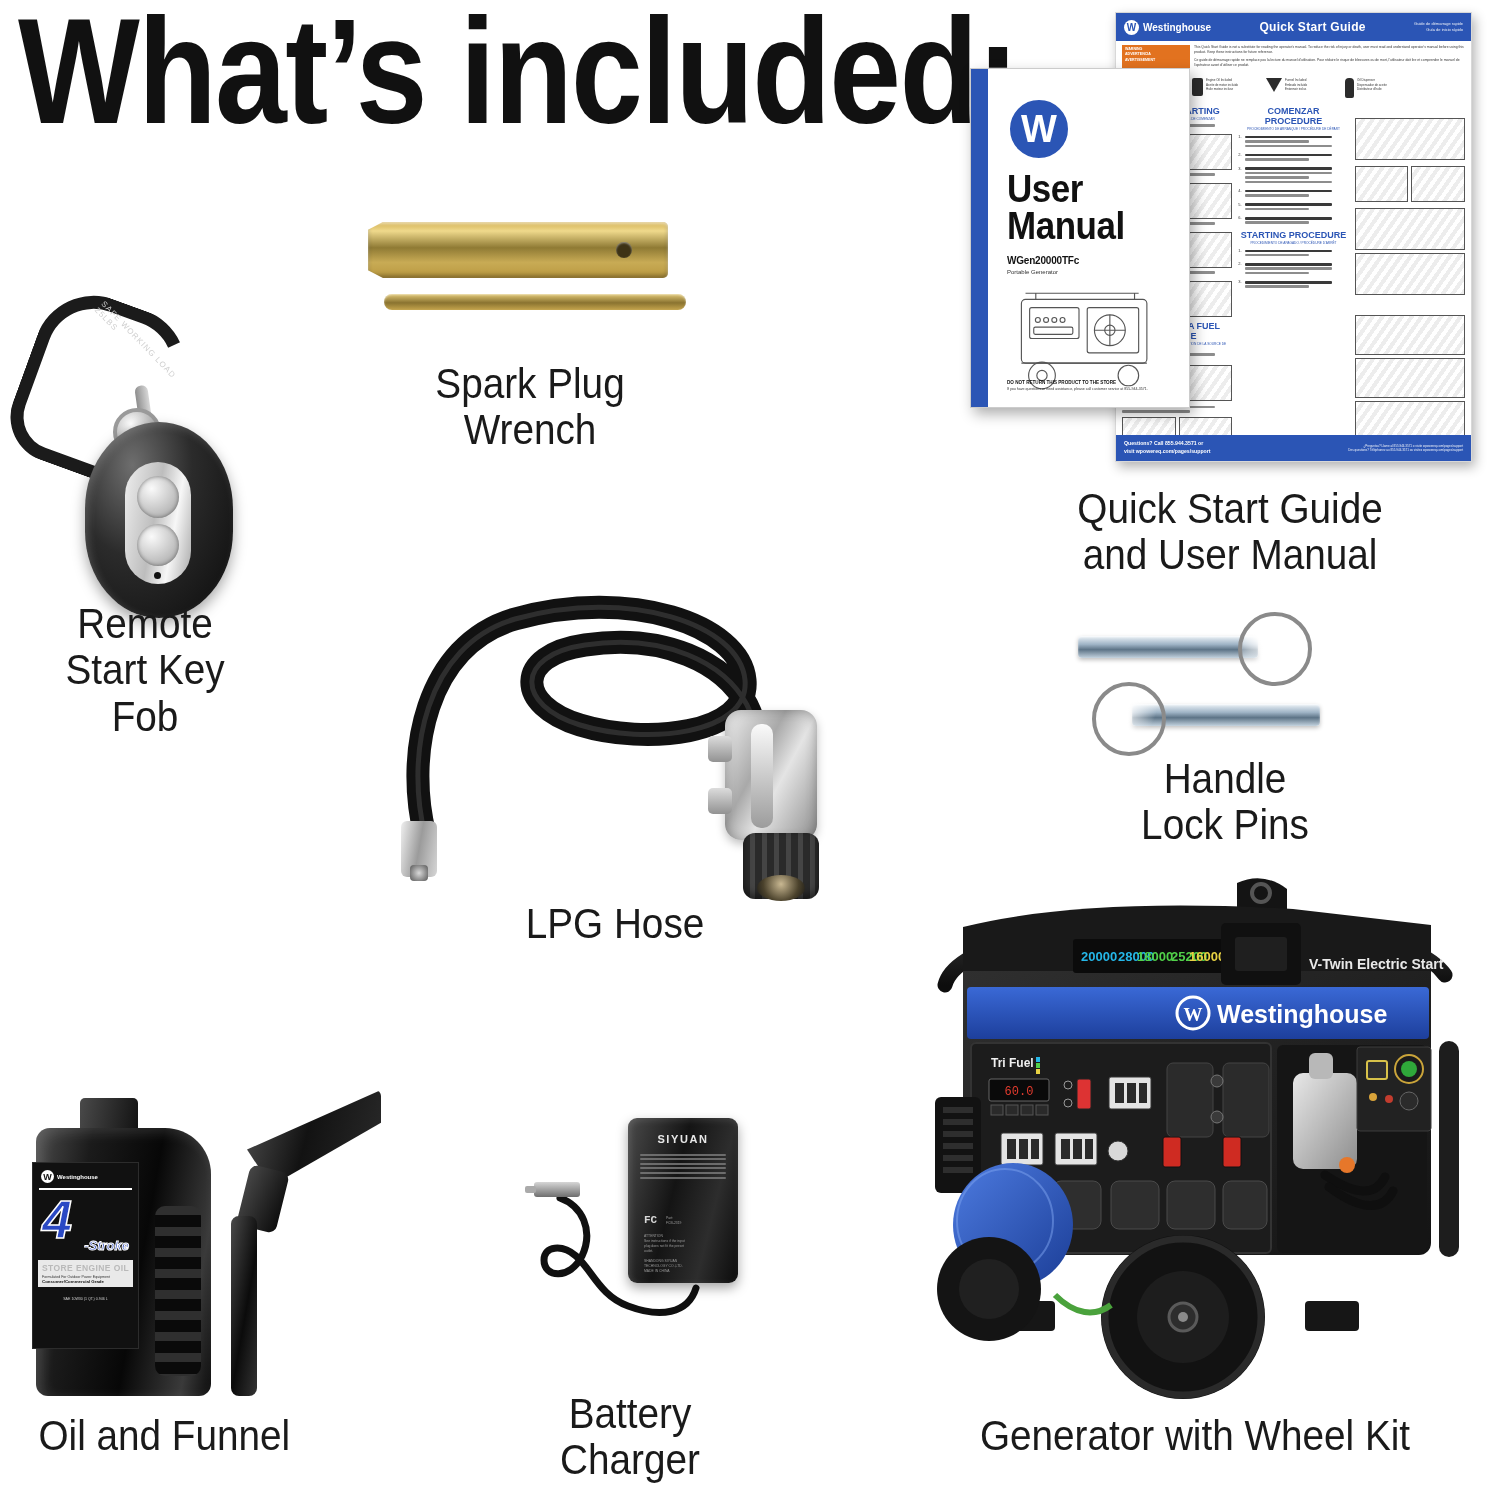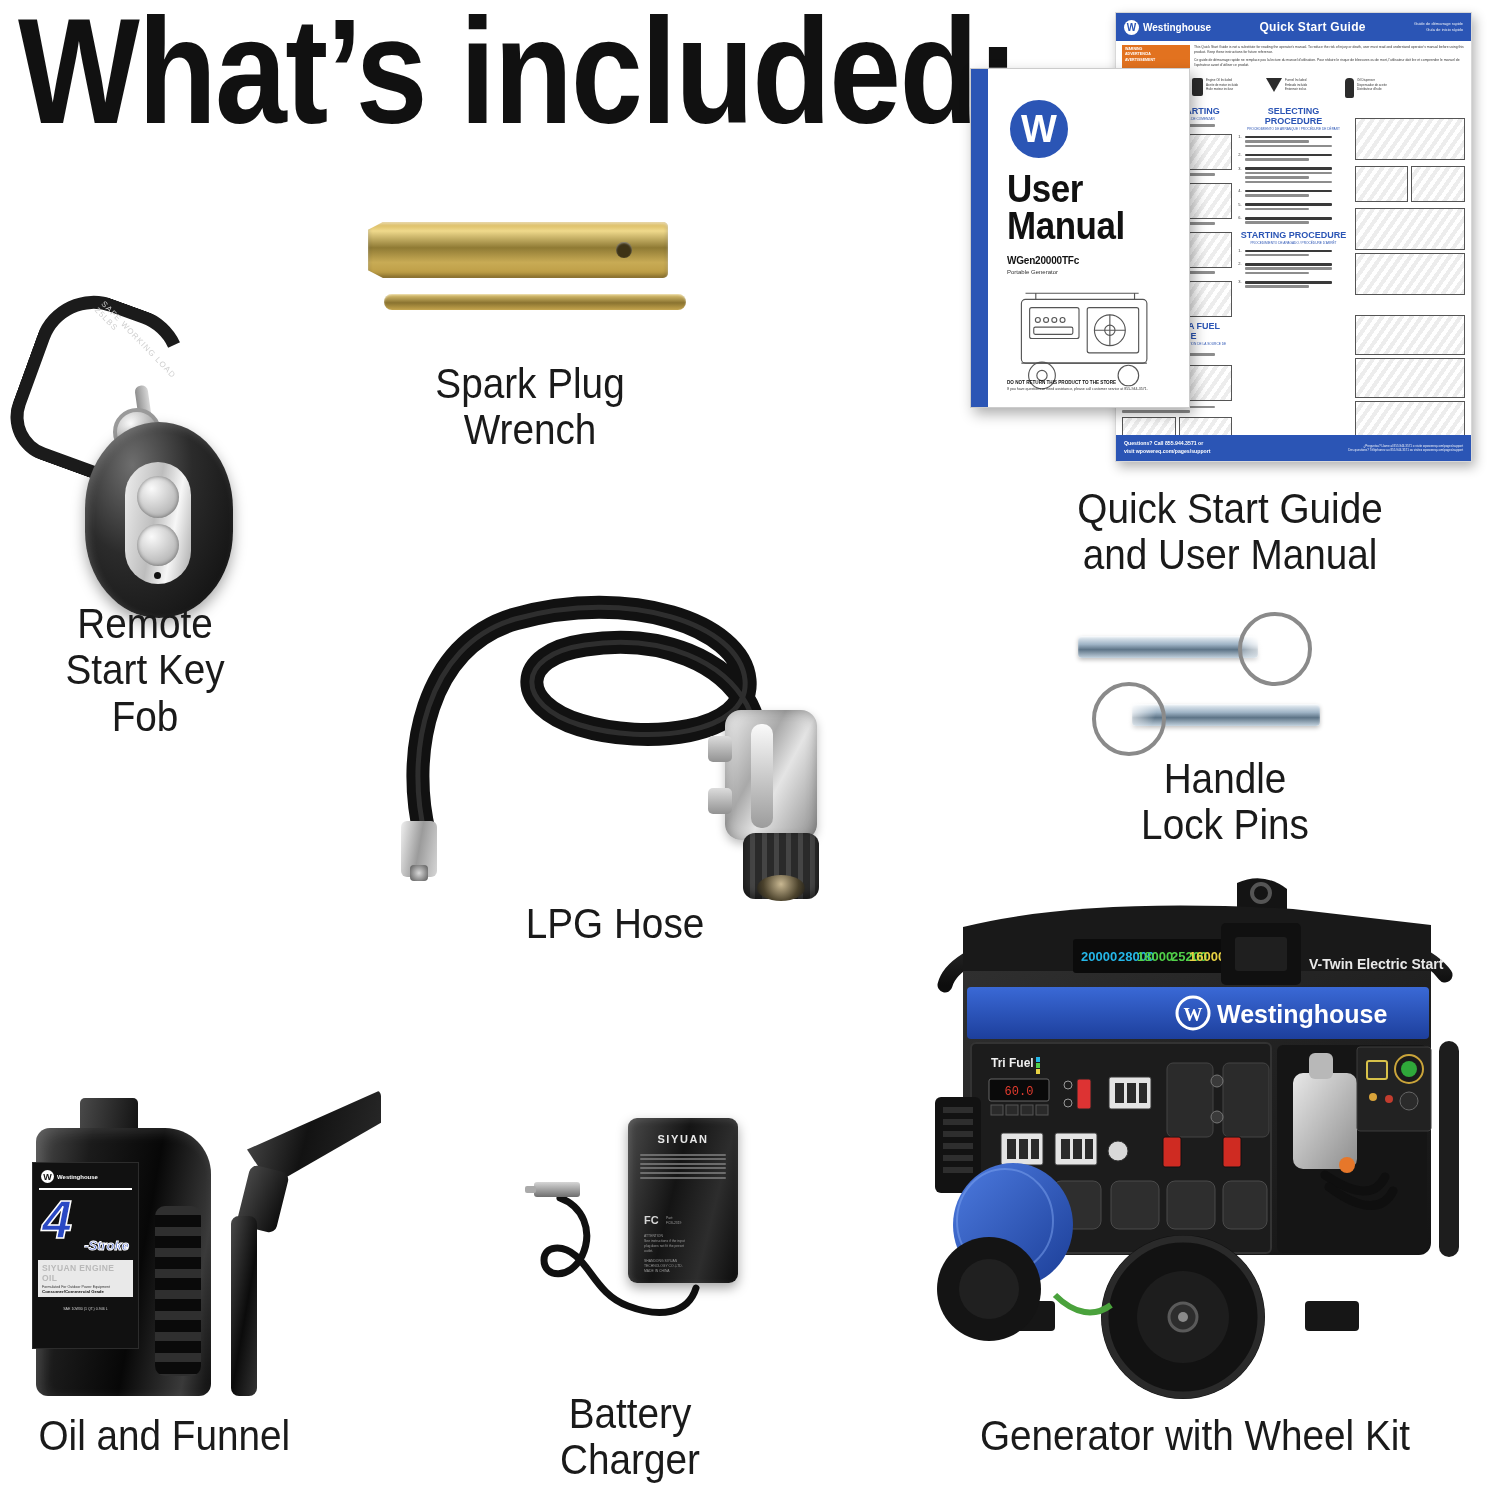--- a/index.html
+++ b/index.html
@@ -184,21 +184,21 @@
   
   .charger{left:520px;top:1110px;width:250px;height:230px;}
   .ch-body{position:absolute;left:108px;top:8px;width:110px;height:165px;border-radius:9px;
       background:linear-gradient(104deg,#4a4a4a,#141414 42%,#2d2d2d 72%,#0b0b0b);
       box-shadow:0 5px 12px rgba(0,0,0,.35),inset 2px 2px 7px rgba(255,255,255,.13);}
   .ch-brand{color:#e8e8e8;font-size:11px;font-weight:bold;letter-spacing:1.6px;text-align:center;
       padding-top:15px;}
   .ch-lines{padding:6px 12px 0;}
   .ch-lines div{height:2px;background:#7d7d7d;margin:2.6px 0;border-radius:1px;opacity:.8;}
   .ch-fc{position:absolute;left:16px;top:96px;color:#d7d7d7;font-size:11px;font-weight:bold;
-      font-family:Liberation Sans, sans-serif;}
+      font-family:Liberation Mono, monospace;}
   .ch-fcs{position:absolute;left:38px;top:98px;font-size:3.4px;color:#9a9a9a;line-height:1.5;}
   .ch-att{position:absolute;left:16px;top:116px;font-size:3.4px;color:#9a9a9a;line-height:1.5;}
   .ch-mk{position:absolute;left:16px;bottom:9px;font-size:3.4px;color:#9a9a9a;line-height:1.5;}
   .ch-plug{position:absolute;left:14px;top:72px;width:46px;height:15px;border-radius:3px;
       background:linear-gradient(#d6d6d6,#6e6e6e);}
   .ch-plug:before{content:"";position:absolute;left:-9px;top:4px;width:11px;height:7px;
       background:#aaa;border-radius:2px;}
   #cap-charger{left:480px;top:1390px;width:300px;}
 
   
@@ -328,21 +328,21 @@
           <div class="ln m"></div>
             <div class="ln s"></div>
           <div class="figrow">
               <div class="figbox"></div>
               <div class="figbox"></div>
             </div>
           <div class="ln m"></div>
         </div>
 
         <div class="col">
-          <div class="sec-h">SELECTING PROCEDURE</div>
+          <div class="sec-h">COMENZAR PROCEDURE</div>
           <div class="sec-sub">PROCEDIMIENTO DE ARRANQUE / PROCÉDURE DE DÉPART</div>
           <div class="numln">
               <div class="n">1.</div>
               <div class="body">
                 <div class="ln b m"></div>
                 <div class="ln s"></div>
                 <div class="ln m"></div>
               </div>
             </div>
           <div class="numln">
@@ -483,21 +483,21 @@
       </div>
     <div class="oil-label">
       <div class="ol-brand">
         <div class="wl">W</div>
         <span>Westinghouse</span>
       </div>
       <div class="ol-rule"></div>
       <div class="ol-4">4</div>
       <div class="ol-stroke">-Stroke</div>
       <div class="ol-white">
-        <div class="t1">SIYUAN ENGINE OIL</div>
+        <div class="t1">STORE ENGINE OIL</div>
         <div class="t2">Formulated For Outdoor Power Equipment</div>
         <div class="t3">Consumer/Commercial Grade</div>
       </div>
       <div class="ol-vol">SAE 10W30 (1 QT.) 0.946 L</div>
     </div>
   </div>
   <div class="abs funnel">
     <div class="f-cone"></div>
     <div class="f-neck"></div>
     <div class="f-tube"></div>

